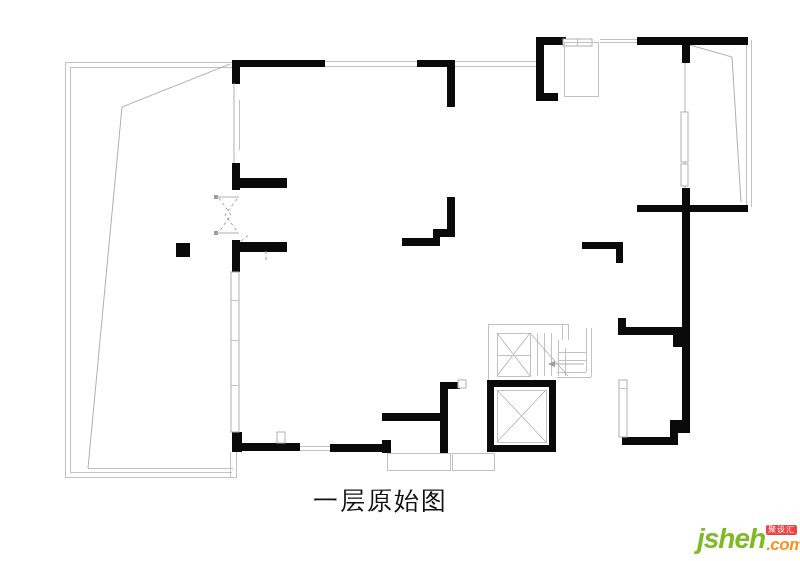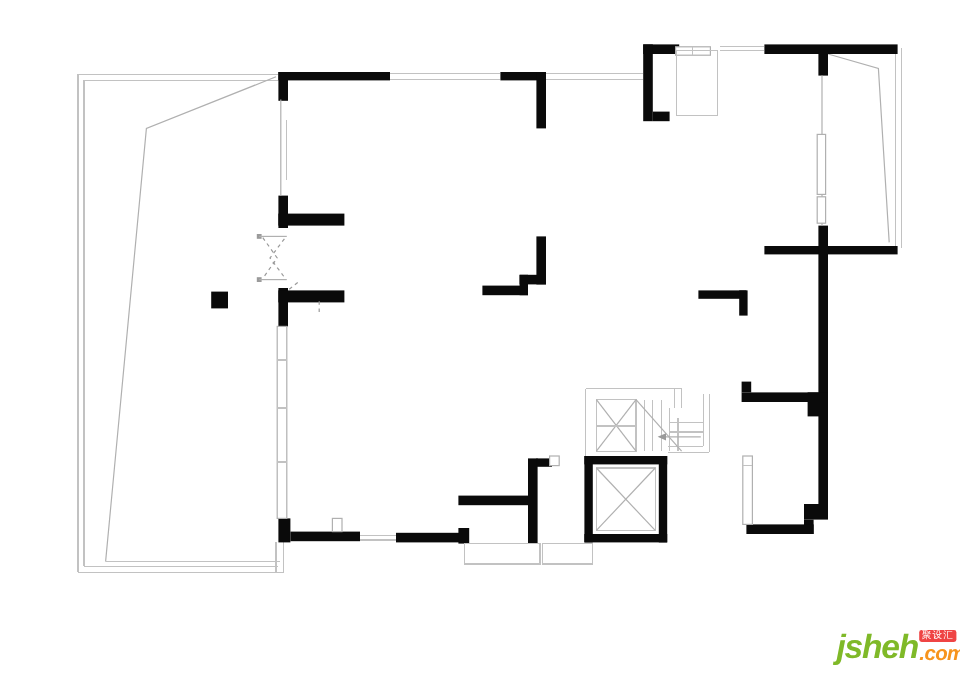--- a/index.html
+++ b/index.html
@@ -167,20 +167,21 @@
       <line class="thin2" x1="497" y1="390" x2="546" y2="442"></line>
       <line class="thin2" x1="497" y1="442" x2="546" y2="390"></line>
     </g>
 
     <g>
       <rect class="thin" x="387" y="453" width="63" height="17"></rect>
       <rect class="thin" x="452" y="453" width="42" height="17"></rect>
     </g>
   </svg>
 
+  <div class="plan-title">一层原始图</div>
 
   <div class="logo">
     <span class="logo-name" style="color: rgb(127, 185, 40);">jsheh</span>
     <span class="logo-right">
       <span class="logo-badge" style="background: #ef4444; color: rgb(255, 255, 255);">聚设汇</span>
       <span class="logo-tld" style="color: rgb(247, 148, 29);">.com</span>
     </span>
   </div>
 </div>
 

